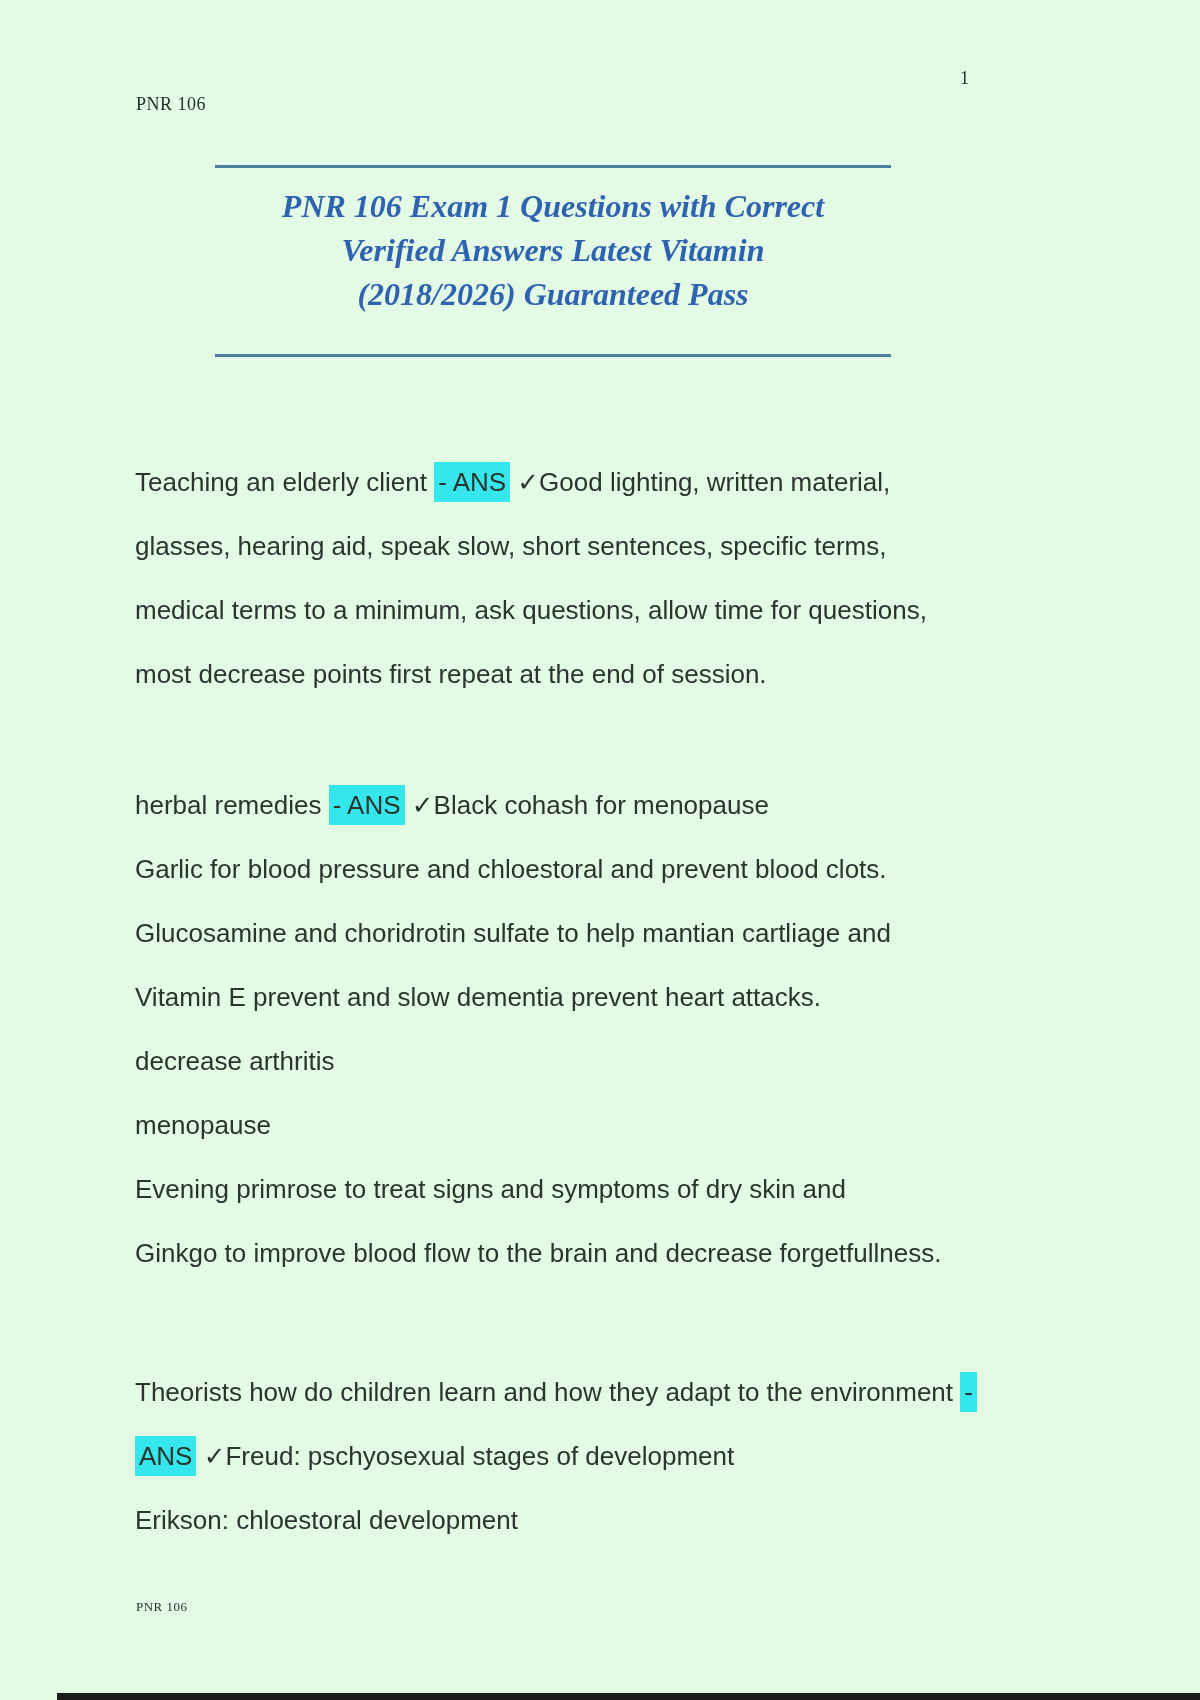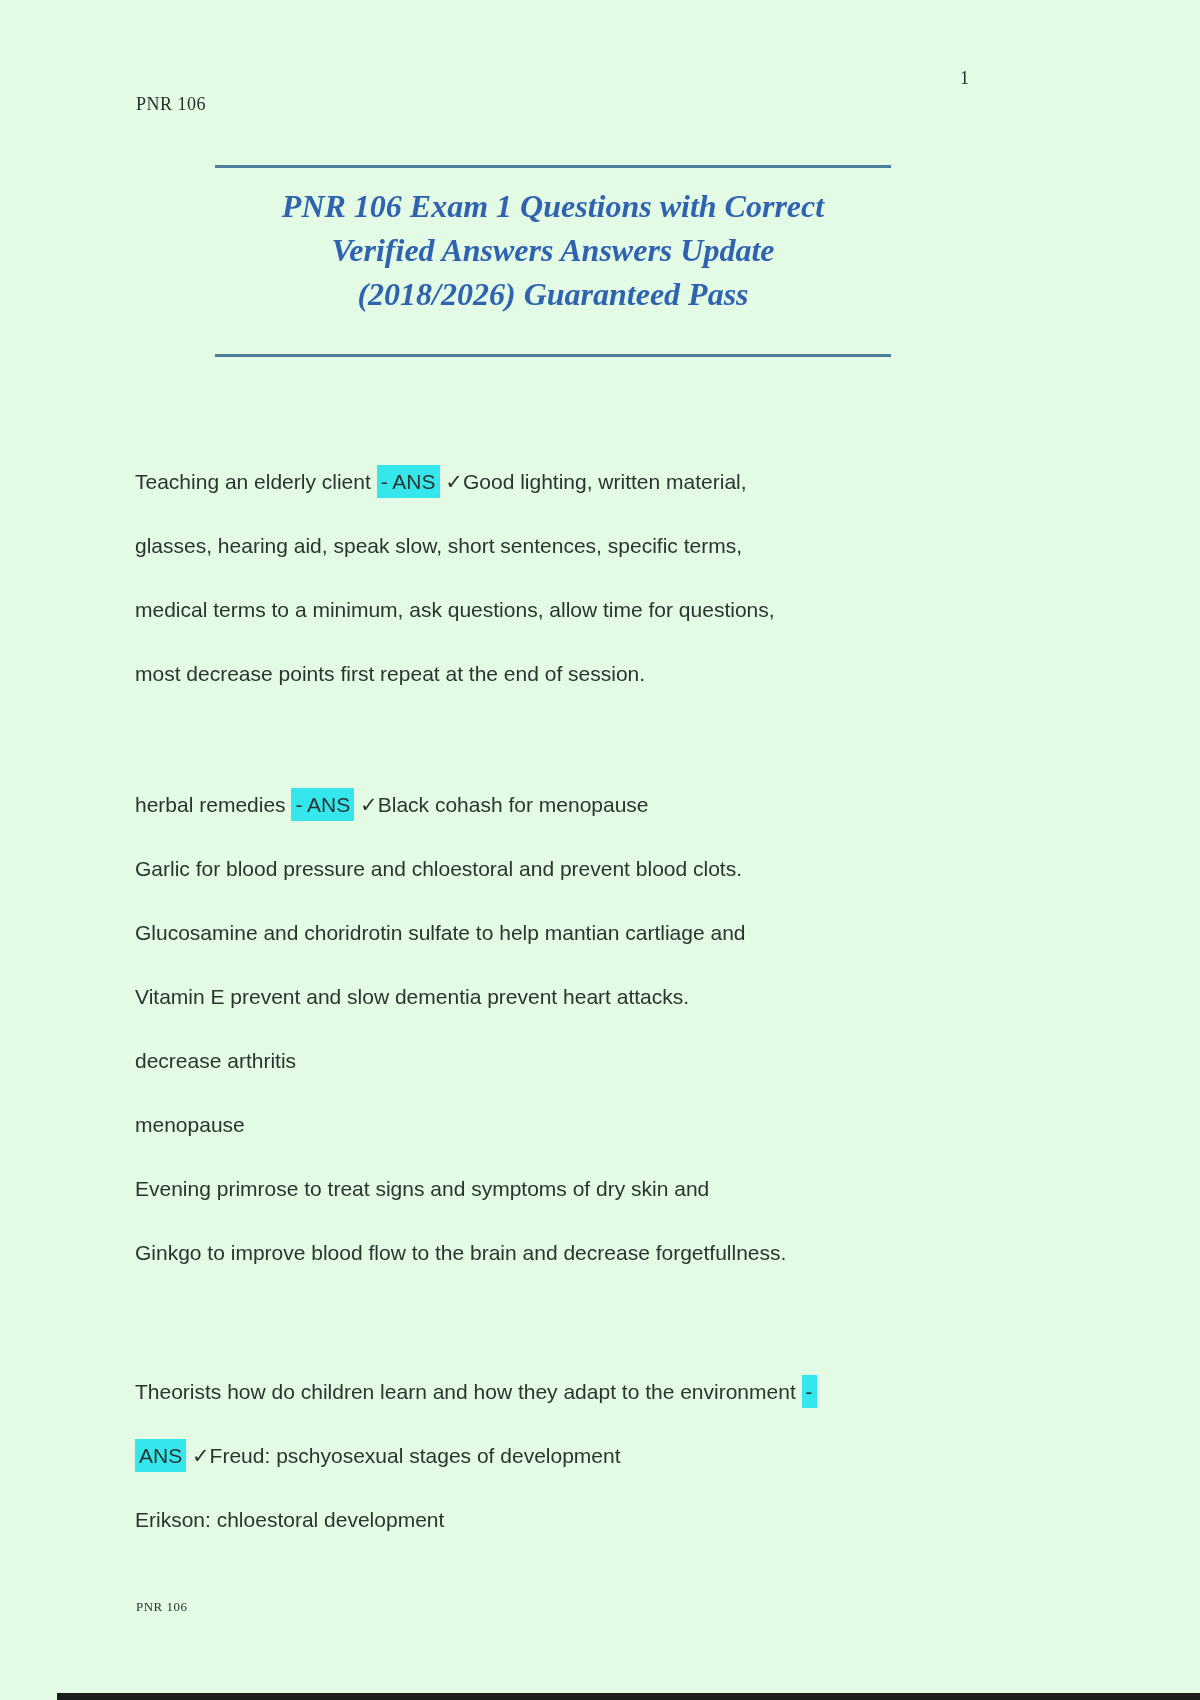--- a/index.html
+++ b/index.html
@@ -42,21 +42,21 @@
     font-style:italic;font-weight:bold;
     font-size:32px;line-height:44px;
     color:var(--title-blue);
   }
   .document-body{position:absolute;left:135px;top:0;width:930px;}
   .paragraph{position:absolute;left:0;}
   .paragraph.p0{top:450px;}
   .paragraph.p1{top:773px;}
   .paragraph.p2{top:1360px;}
   .line{
-    font-size:21px;
+    font-size:26px;
     line-height:64px;
     white-space:nowrap;
     color:var(--text);
   }
   .hl{
     background:var(--hl);
     padding:5px 4px;
   }
   .footer-course{
     position:absolute;top:1599px;left:136px;
@@ -70,21 +70,21 @@
   }
 </style>
 </head>
 <body>
 
 <div class="page-number">1</div>
 <div class="header-course">PNR 106</div>
 
 <div class="title-block">
   <div class="title-line">PNR 106 Exam 1 Questions with Correct</div>
-  <div class="title-line">Verified Answers Answers Update</div>
+  <div class="title-line">Verified Answers Latest Vitamin</div>
   <div class="title-line">(2018/2026) Guaranteed Pass</div>
 </div>
 
 <main class="document-body">
     <div class="paragraph p0">
       <div class="line"><span>Teaching an elderly client </span><span class="hl">- ANS</span><span> ✓Good lighting, written material,</span></div>
       <div class="line"><span>glasses, hearing aid, speak slow, short sentences, specific terms,</span></div>
       <div class="line"><span>medical terms to a minimum, ask questions, allow time for questions,</span></div>
       <div class="line"><span>most decrease points first repeat at the end of session.</span></div>
     </div>

